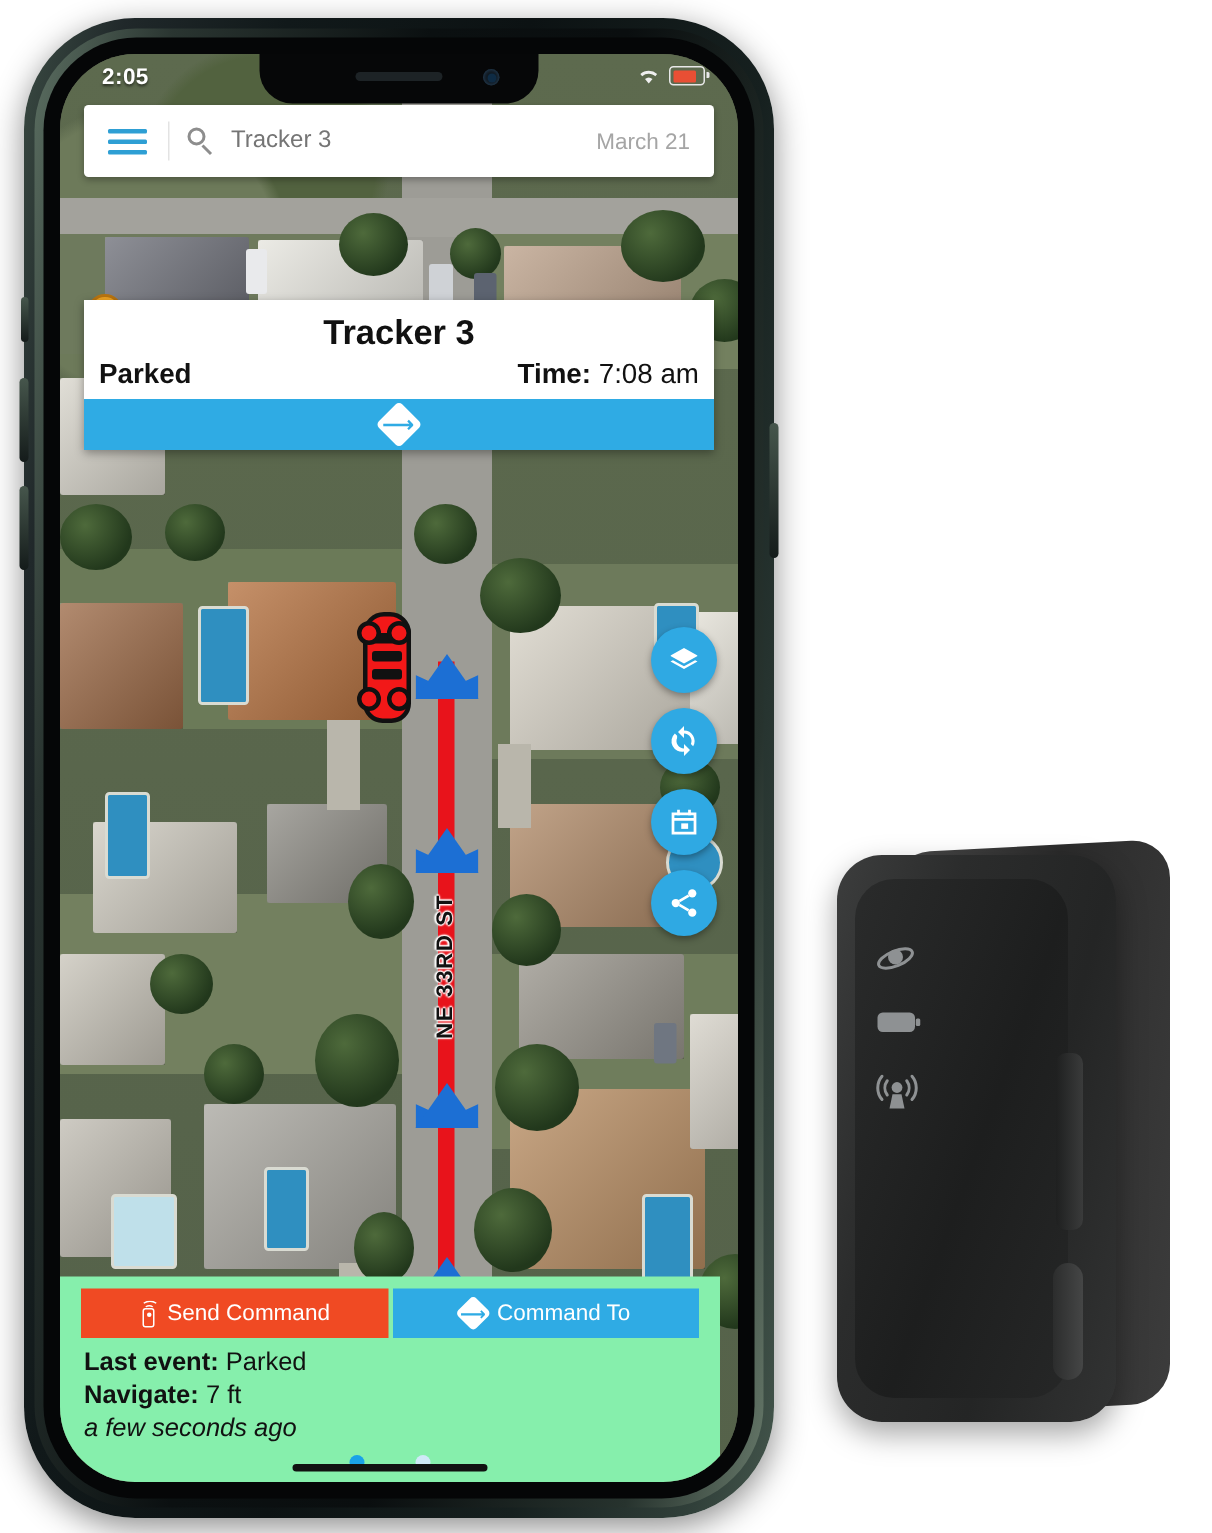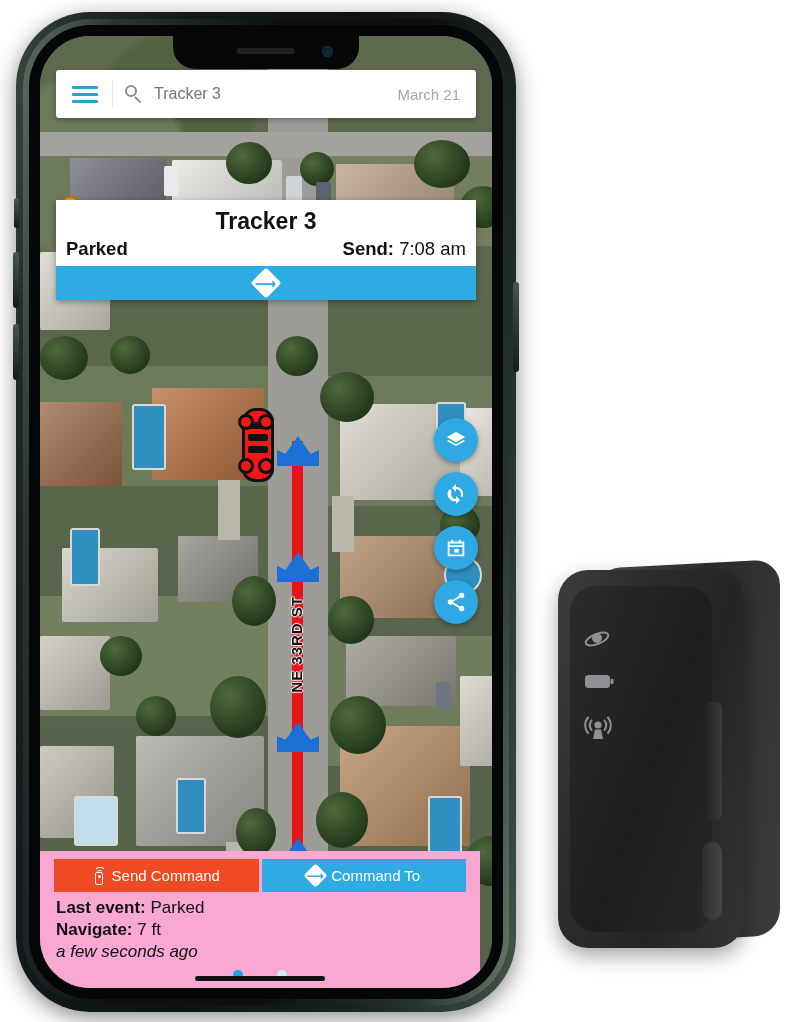--- a/index.html
+++ b/index.html
@@ -115,21 +115,21 @@
   .navdiamond.sm{width:17px;height:17px;}
   .navdiamond.sm .arr{font-size:12px;}
 
   
   .fabs{position:absolute;z-index:60;right:14px;top:382px;display:flex;flex-direction:column;gap:10px;}
   .fab{width:44px;height:44px;border-radius:50%;background:#2fa9e3;box-shadow:0 2px 5px rgba(0,0,0,.35);
       display:flex;align-items:center;justify-content:center;cursor:pointer;}
   .fab svg{display:block;}
 
   
-  .bottom{position:absolute;z-index:70;left:0;right:12px;bottom:0;background:#f9a8d4;padding:0 14px 0;}
+  .bottom{position:absolute;z-index:70;left:0;right:12px;bottom:0;background:#86efac;padding:0 14px 0;}
   .btn-row{display:flex;gap:3px;padding-top:8px;}
   .btn{flex:1;height:33px;display:flex;align-items:center;justify-content:center;gap:7px;
       color:#fff;font-size:15px;cursor:pointer;}
   .btn-send{background:#f04a23;}
   .btn-nav{background:#2fabe4;}
   .remote-ico{width:12px;height:20px;position:relative;}
   .remote-ico .bdy{position:absolute;left:2px;bottom:0;width:8px;height:13px;border:1.6px solid #fff;border-radius:2px;box-sizing:border-box;}
   .remote-ico .bdy:after{content:"";position:absolute;left:2px;top:2px;width:3px;height:3px;border-radius:50%;background:#fff;}
   .remote-ico .w1,.remote-ico .w2{position:absolute;border:1.5px solid #fff;border-bottom-color:transparent;border-left-color:transparent;border-right-color:transparent;border-radius:50%;}
   .remote-ico .w1{left:1px;top:2px;width:10px;height:7px;}
@@ -312,40 +312,51 @@
               <path stroke="#fff" stroke-width="2" d="M8.6 10.6 15.4 6.6M8.6 13.4l6.8 4"></path>
             </svg>
         </div>
       </div>
     </div>
 
     <div class="notch">
       <div class="speaker"></div>
       <div class="camera"></div>
     </div>
+    <div class="statusbar">
+      <div class="sb-time">2:05</div>
+      <div class="sb-right">
+        <svg width="17" height="13" viewBox="0 0 17 13">
+          <path fill="#efefef" d="M8.5 11.6 11 8.6a4 4 0 0 0-5 0l2.5 3zM8.5 5.2c1.7 0 3.2.6 4.4 1.6l1.2-1.5A8.6 8.6 0 0 0 8.5 3.2c-2.1 0-4 .8-5.6 2.1l1.2 1.5a6.8 6.8 0 0 1 4.4-1.6z"></path>
+        </svg>
+        <div class="sb-batt">
+            <i></i>
+          </div>
+      </div>
+    </div>
 
     <div class="searchbar">
       <div class="hamburger">
         <span></span>
           <span></span>
           <span></span>
       </div>
       <div class="sb-divider"></div>
       <div class="search-icon"></div>
       <input class="search-input" type="text" placeholder="Tracker 3" style="">
       <div class="search-date">March 21</div>
     </div>
 
     <div class="infocard">
       <div class="ic-body">
         <div class="ic-title">Tracker 3</div>
         <div class="ic-row">
           <span class="b">Parked</span>
           <span>
-            <span class="b">Send:</span>
+            <span class="b">Time:</span>
             <span>7:08 am</span>
           </span>
         </div>
       </div>
       <div class="ic-bar">
         <div class="navdiamond">
             <span class="arr">⟶</span>
           </div>
       </div>
     </div>

